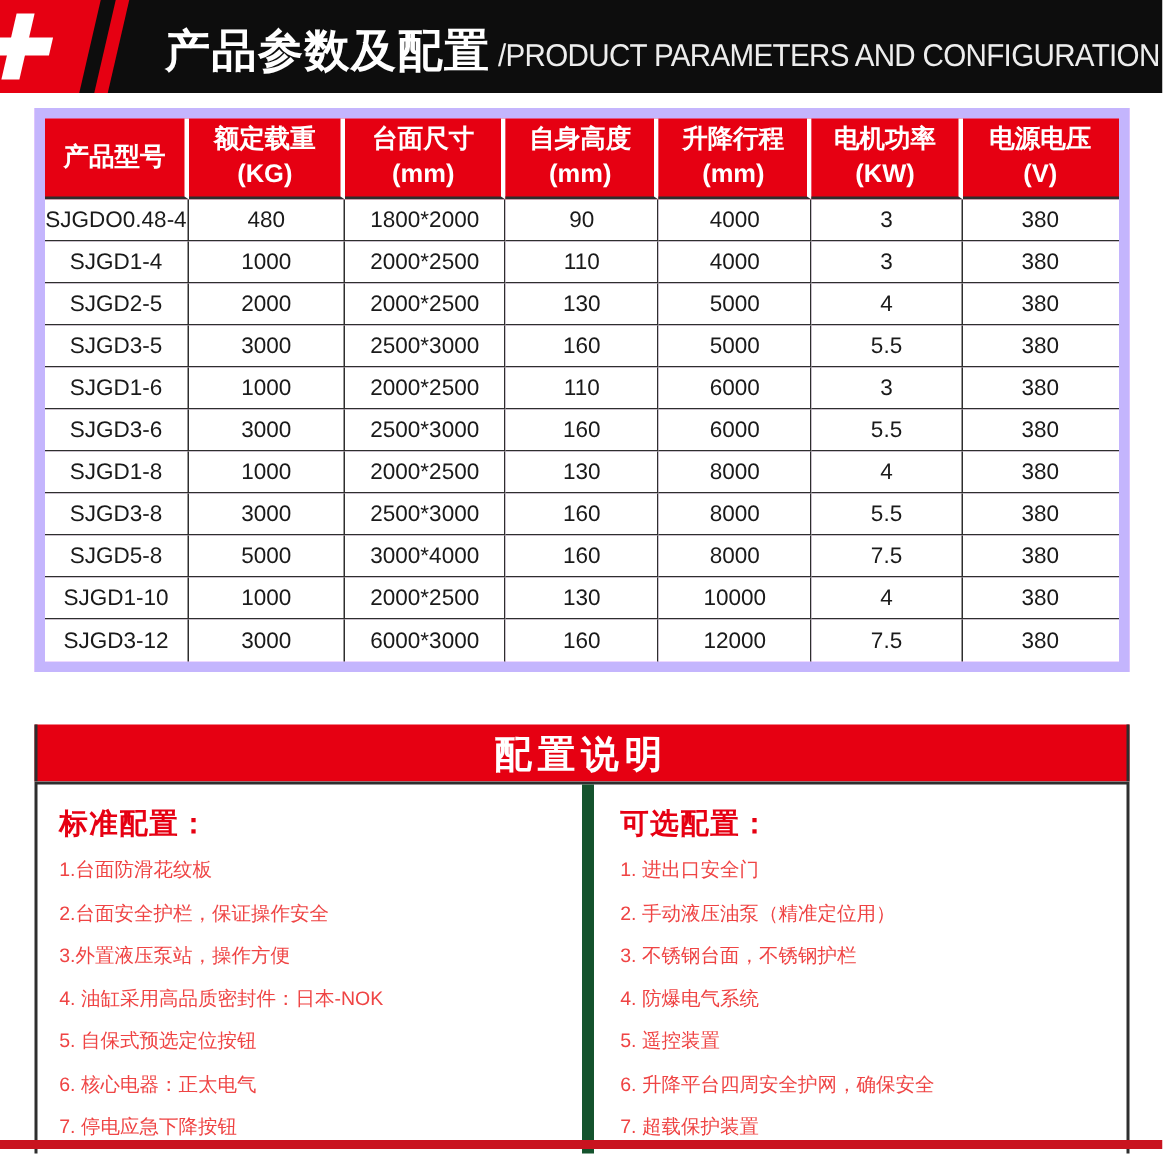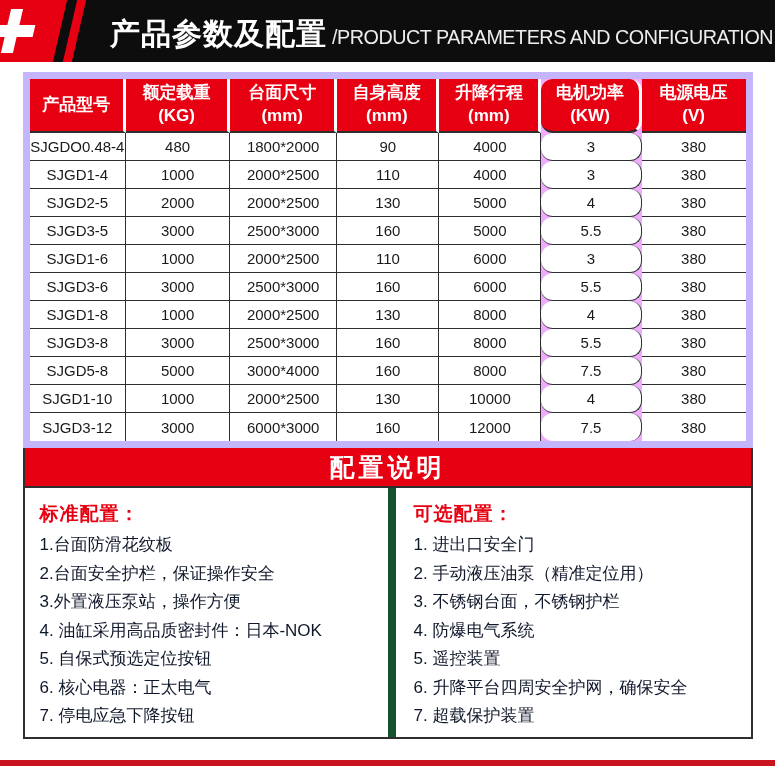--- a/index.html
+++ b/index.html
@@ -76,48 +76,48 @@
     border-bottom:1px solid #2e2e2e;
     background:#ffffff;
   }
   table.params td:last-child { border-right:none; }
   table.params tr:last-child td { border-bottom:none; }
   th:nth-child(1), td:nth-child(1) { width:13.5%; }
   th:nth-child(2), td:nth-child(2) { width:14.5%; }
   th:nth-child(3), td:nth-child(3) { width:15.0%; }
   th:nth-child(4), td:nth-child(4) { width:14.25%; }
   th:nth-child(5), td:nth-child(5) { width:14.25%; }
-  th:nth-child(6), td:nth-child(6) { width:14.0%;border-radius:12px; }
+  th:nth-child(6), td:nth-child(6) { width:14.0%; }
   th:nth-child(7), td:nth-child(7) { width:14.5%; }
 
   
   .config-banner {
     width:730px; height:38px;
     background:#e60012;
     border-left:2px solid #2e2e2e;
     border-right:2px solid #2e2e2e;
     display:flex; align-items:center; justify-content:center;
-    color:#ffffff; font-size:25px; font-weight:bold; letter-spacing:4px;
+    color:#ffffff; font-size:25px; font-weight:bold; letter-spacing:4px;margin-top:35px;
   }
 
   
   .config-box {
     width:730px; height:253px;
     border:2px solid #2e2e2e;
     display:flex;
     background:#ffffff;
   }
   .config-col { width:50%; padding:8px 8px 12px 15px; }
   .config-col.right { border-left:8px solid #14532d; padding-left:18px; }
   .config-title { color:#e60012; font-size:19px; font-weight:bold; margin:5px 0 4px; letter-spacing:1px; }
   ul.config-list { list-style:none; }
   ul.config-list li {
-    font-size:17px;
+    font-size:13px;
     line-height:28.5px;
-    color:#0f172a;
+    color:#ef4444;
     white-space:nowrap;
   }
 
   
   .bottom-stripe {
     position:absolute; left:0; bottom:3px;
     width:775px; height:6px;
     background:#c9131f;
   }
 </style>

